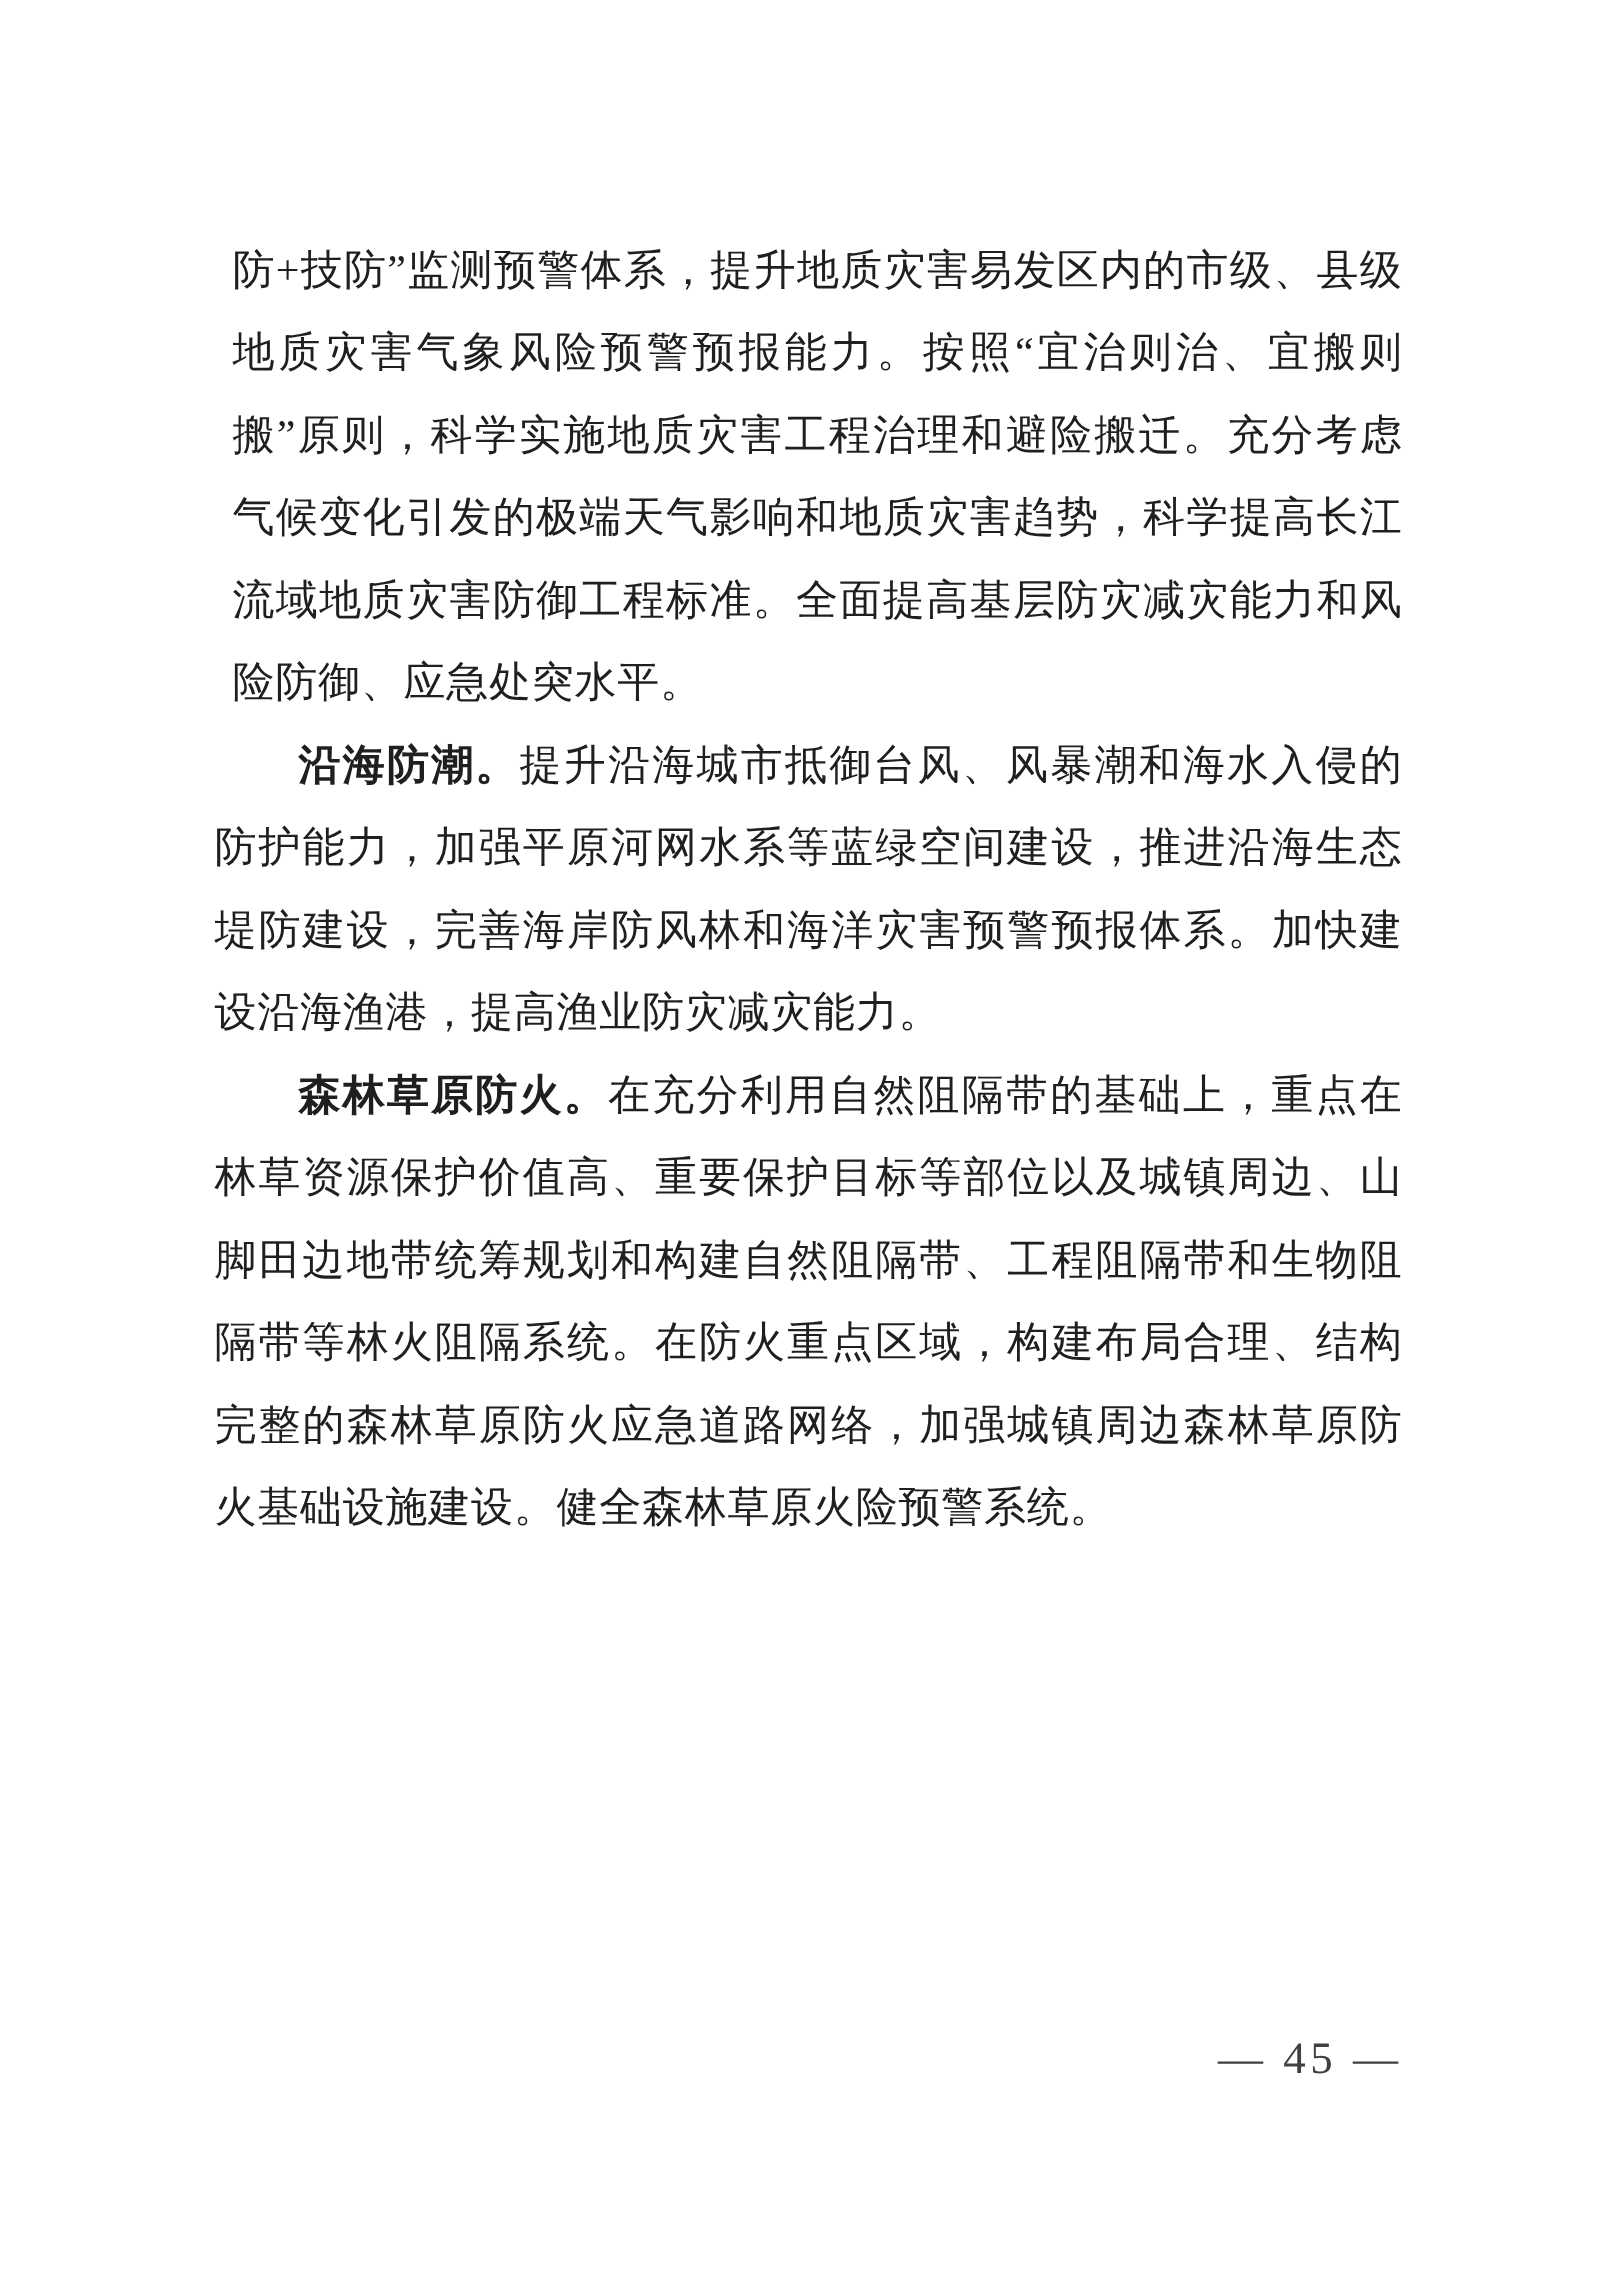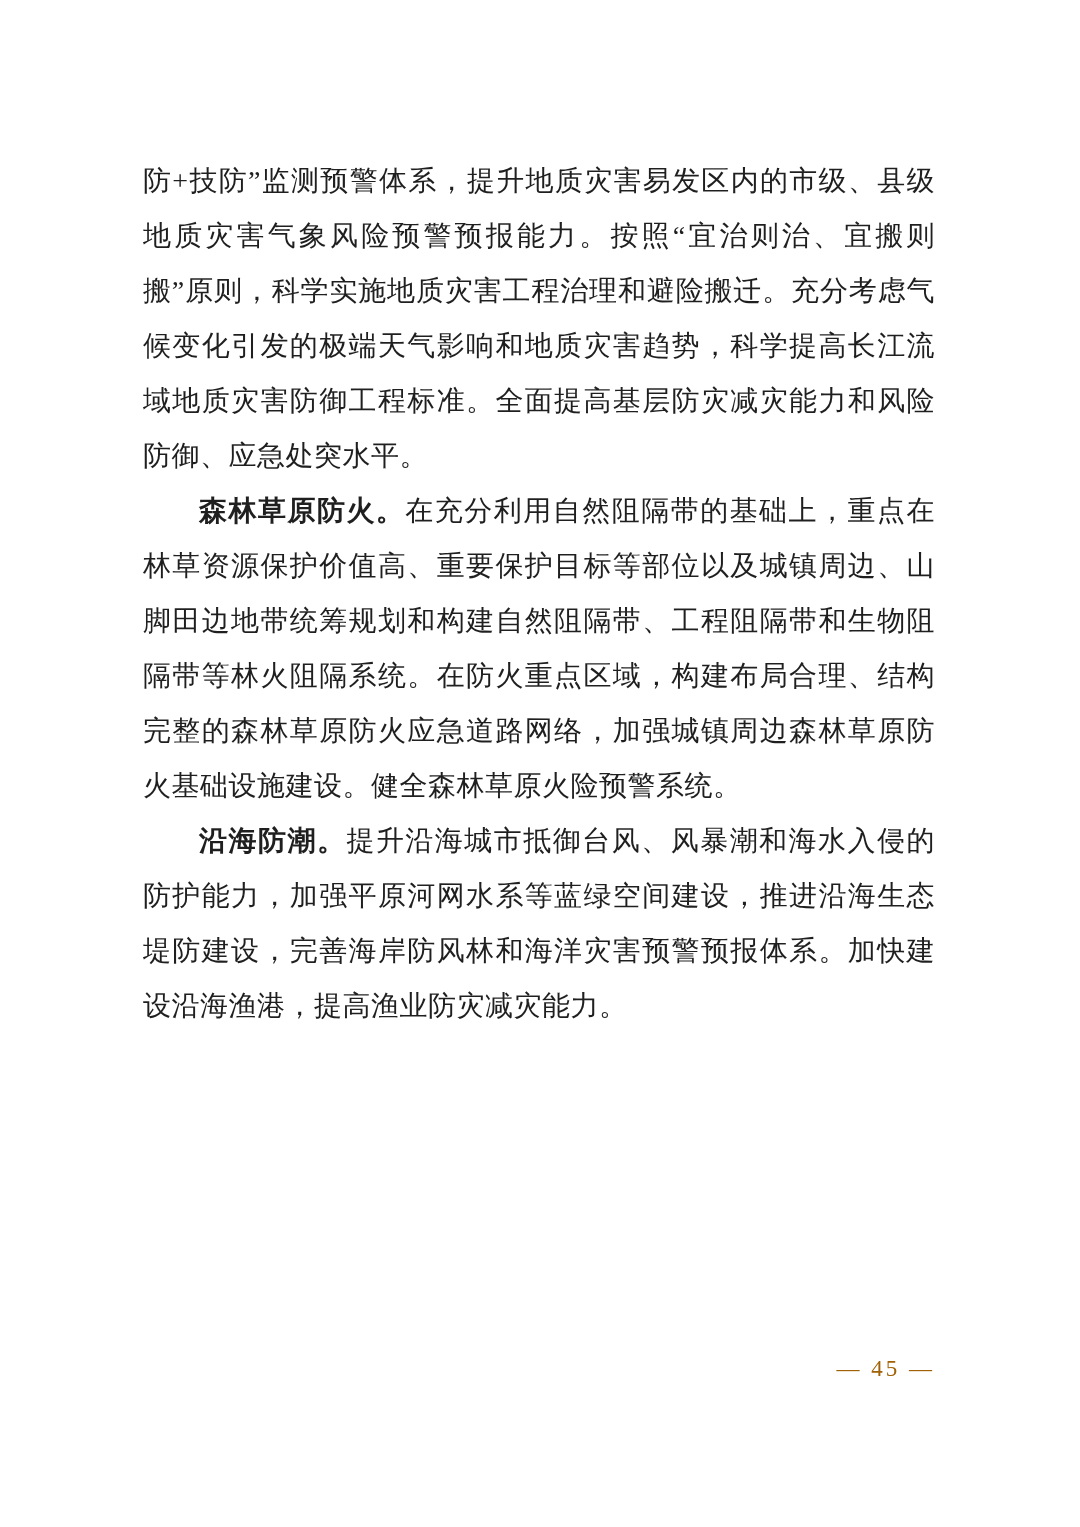--- a/index.html
+++ b/index.html
@@ -25,36 +25,37 @@
     line-height: 55px;
     text-align: justify;
     letter-spacing: 0.5px;
   }
   .para {
     margin: 0;
     text-indent: 2em;
   }
   .para.no-indent {
     text-indent: 0;
+    margin-left: 12px;
   }
   .lead {
     font-weight: bold;
   }
   .page-number {
     position: absolute;
     top: 1356px;
     right: 145px;
-    font-size: 23px;
+    font-size: 30px;
     letter-spacing: 3px;
-    color: #a16207;
+    color: #404040;
   }
 </style>
 </head>
 <body>
 
 <div class="page">
   <div class="content">
     <p class="para no-indent"><span class="lead"></span><span>防+技防”监测预警体系，提升地质灾害易发区内的市级、县级地质灾害气象风险预警预报能力。按照“宜治则治、宜搬则搬”原则，科学实施地质灾害工程治理和避险搬迁。充分考虑气候变化引发的极端天气影响和地质灾害趋势，科学提高长江流域地质灾害防御工程标准。全面提高基层防灾减灾能力和风险防御、应急处突水平。</span></p>
+    <p class="para"><span class="lead">沿海防潮。</span><span>提升沿海城市抵御台风、风暴潮和海水入侵的防护能力，加强平原河网水系等蓝绿空间建设，推进沿海生态堤防建设，完善海岸防风林和海洋灾害预警预报体系。加快建设沿海渔港，提高渔业防灾减灾能力。</span></p>
     <p class="para"><span class="lead">森林草原防火。</span><span>在充分利用自然阻隔带的基础上，重点在林草资源保护价值高、重要保护目标等部位以及城镇周边、山脚田边地带统筹规划和构建自然阻隔带、工程阻隔带和生物阻隔带等林火阻隔系统。在防火重点区域，构建布局合理、结构完整的森林草原防火应急道路网络，加强城镇周边森林草原防火基础设施建设。健全森林草原火险预警系统。</span></p>
-    <p class="para"><span class="lead">沿海防潮。</span><span>提升沿海城市抵御台风、风暴潮和海水入侵的防护能力，加强平原河网水系等蓝绿空间建设，推进沿海生态堤防建设，完善海岸防风林和海洋灾害预警预报体系。加快建设沿海渔港，提高渔业防灾减灾能力。</span></p>
   </div>
   <div class="page-number">— 45 —</div>
 </div>
 
 </body></html>

